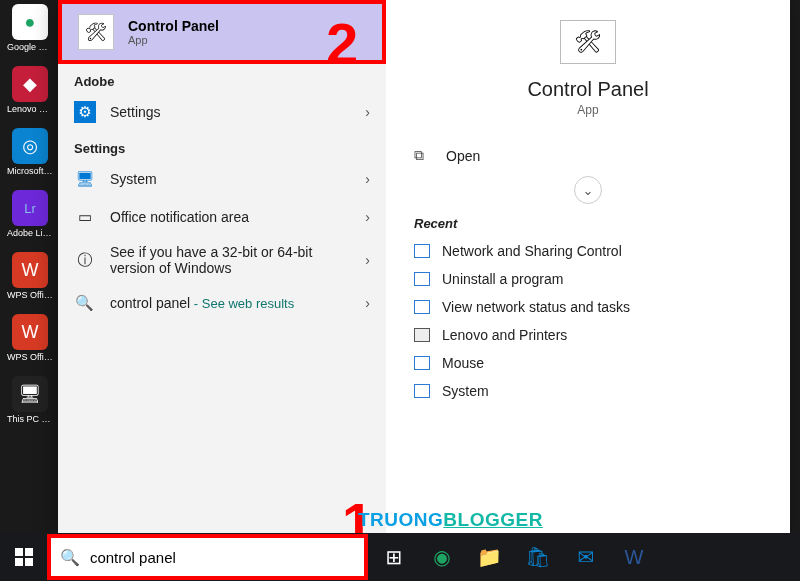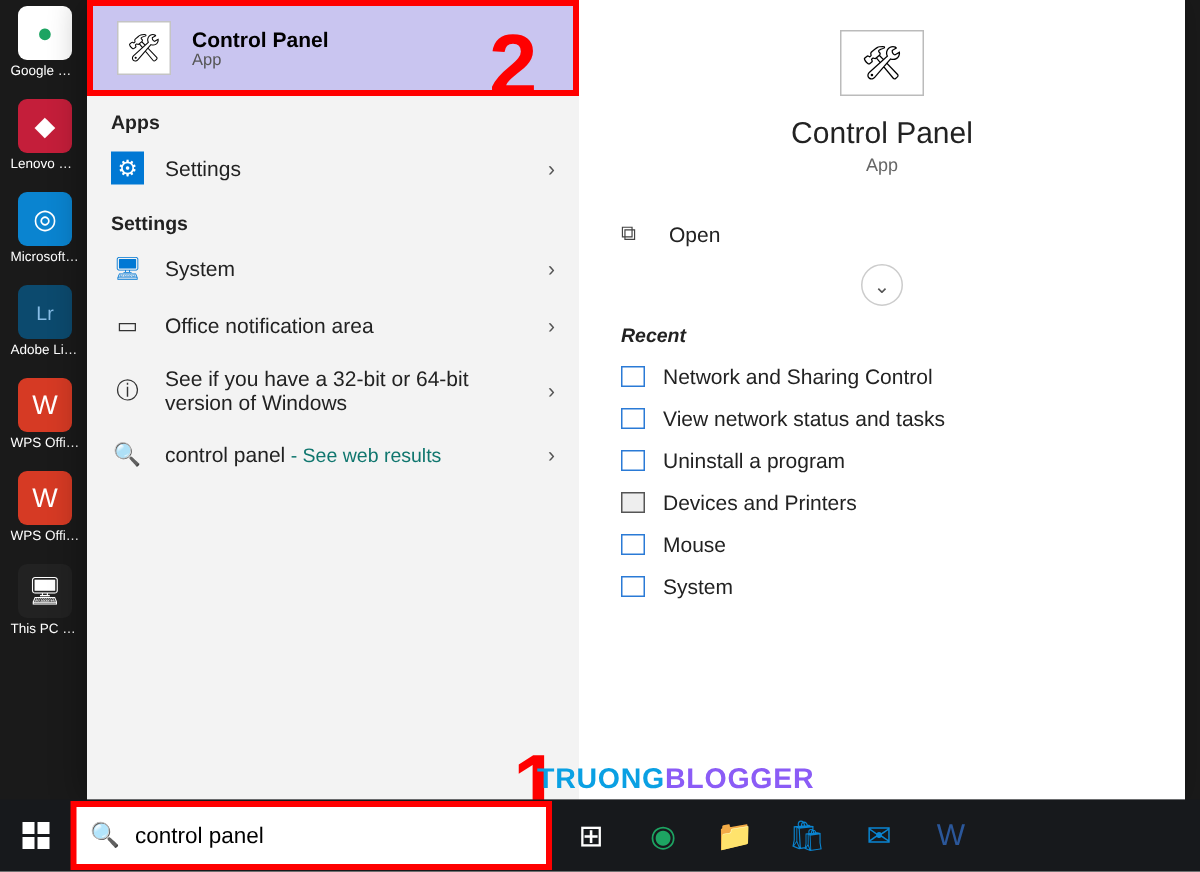--- a/index.html
+++ b/index.html
@@ -54,40 +54,40 @@
   .win-logo { width: 18px; height: 18px; display:grid; grid-template-columns:1fr 1fr; grid-template-rows:1fr 1fr; gap:2px; }
   .win-logo div { background:#fff; }
   .search-wrap { flex: 0 0 315px; height: 40px; margin-left: 2px; position: relative; }
   .search-box { width: 100%; height: 100%; background:#fff; display:flex; align-items:center; padding: 0 10px; gap: 10px; }
   .search-box input { flex:1; border:none; outline:none; font-size: 15px; background:transparent; }
   .search-border { position:absolute; left:-3px; top:-3px; right:-3px; bottom:-3px; border: 4px solid #ff0000; pointer-events:none; }
   .tb-icons { display:flex; align-items:center; gap: 2px; padding-left: 6px; }
   .tb-i { width: 46px; height: 48px; display:flex; align-items:center; justify-content:center; font-size: 20px; color:#fff; }
   .watermark { position:absolute; left: 358px; bottom: 50px; font-weight:900; font-size: 19px; letter-spacing:.5px; display:flex; align-items:center; gap:0; }
   .watermark .t { color:#0aa0e3; }
-  .watermark .r { color:#8b5cf6; }
+  .watermark .r { color:#14b8a6;text-decoration:underline; }
 </style>
 </head>
 <body>
 
 <div class="desktop">
   <div class="desktop-icon">
     <div class="di-box" style="background:#fff;color:#1da462">●</div>
     <span>Google Chrome</span>
   </div>
   <div class="desktop-icon">
     <div class="di-box" style="background:#c41e3a">◆</div>
     <span>Lenovo Diagn…</span>
   </div>
   <div class="desktop-icon">
     <div class="di-box" style="background:#0a84d0">◎</div>
     <span>Microsoft Edge</span>
   </div>
   <div class="desktop-icon">
-    <div class="di-box" style="background:#0c4a6e;font-size:13px;color:#87bde6">Lr</div>
+    <div class="di-box" style="background:#6d28d9;font-size:13px;color:#87bde6">Lr</div>
     <span>Adobe Lightro…</span>
   </div>
   <div class="desktop-icon">
     <div class="di-box" style="background:#d63a24">W</div>
     <span>WPS Office</span>
   </div>
   <div class="desktop-icon">
     <div class="di-box" style="background:#d63a24">W</div>
     <span>WPS Office</span>
   </div>
@@ -101,21 +101,21 @@
   <div class="left-pane">
 
     <div class="best-match">
       <div class="cp-icon">🛠</div>
       <div>
         <div class="bm-title">Control Panel</div>
         <div class="bm-sub">App</div>
       </div>
     </div>
 
-    <div class="section-h">Apps</div>
+    <div class="section-h">Adobe</div>
     <div class="row">
       <div class="ricon" style="background:#0078d4;color:#fff">⚙</div>
       <div class="rtext">Settings</div>
       <div class="chev">›</div>
     </div>
 
     <div class="section-h">Settings</div>
     <div class="row">
       <div class="ricon" style="color:#0078d4">🖥</div>
       <div class="rtext">System</div>
@@ -153,29 +153,29 @@
     <div class="chev-circle">⌄</div>
 
     <div class="recent-h">Recent</div>
 
     <div class="recent-row">
         <span class="ricon2"></span>
         <span>Network and Sharing Control</span>
       </div>
     <div class="recent-row">
         <span class="ricon2"></span>
+        <span>Uninstall a program</span>
+      </div>
+    <div class="recent-row">
+        <span class="ricon2"></span>
         <span>View network status and tasks</span>
       </div>
     <div class="recent-row">
-        <span class="ricon2"></span>
-        <span>Uninstall a program</span>
-      </div>
-    <div class="recent-row">
         <span class="ricon2 printer"></span>
-        <span>Devices and Printers</span>
+        <span>Lenovo and Printers</span>
       </div>
     <div class="recent-row">
         <span class="ricon2"></span>
         <span>Mouse</span>
       </div>
     <div class="recent-row">
         <span class="ricon2"></span>
         <span>System</span>
       </div>
   </div>

